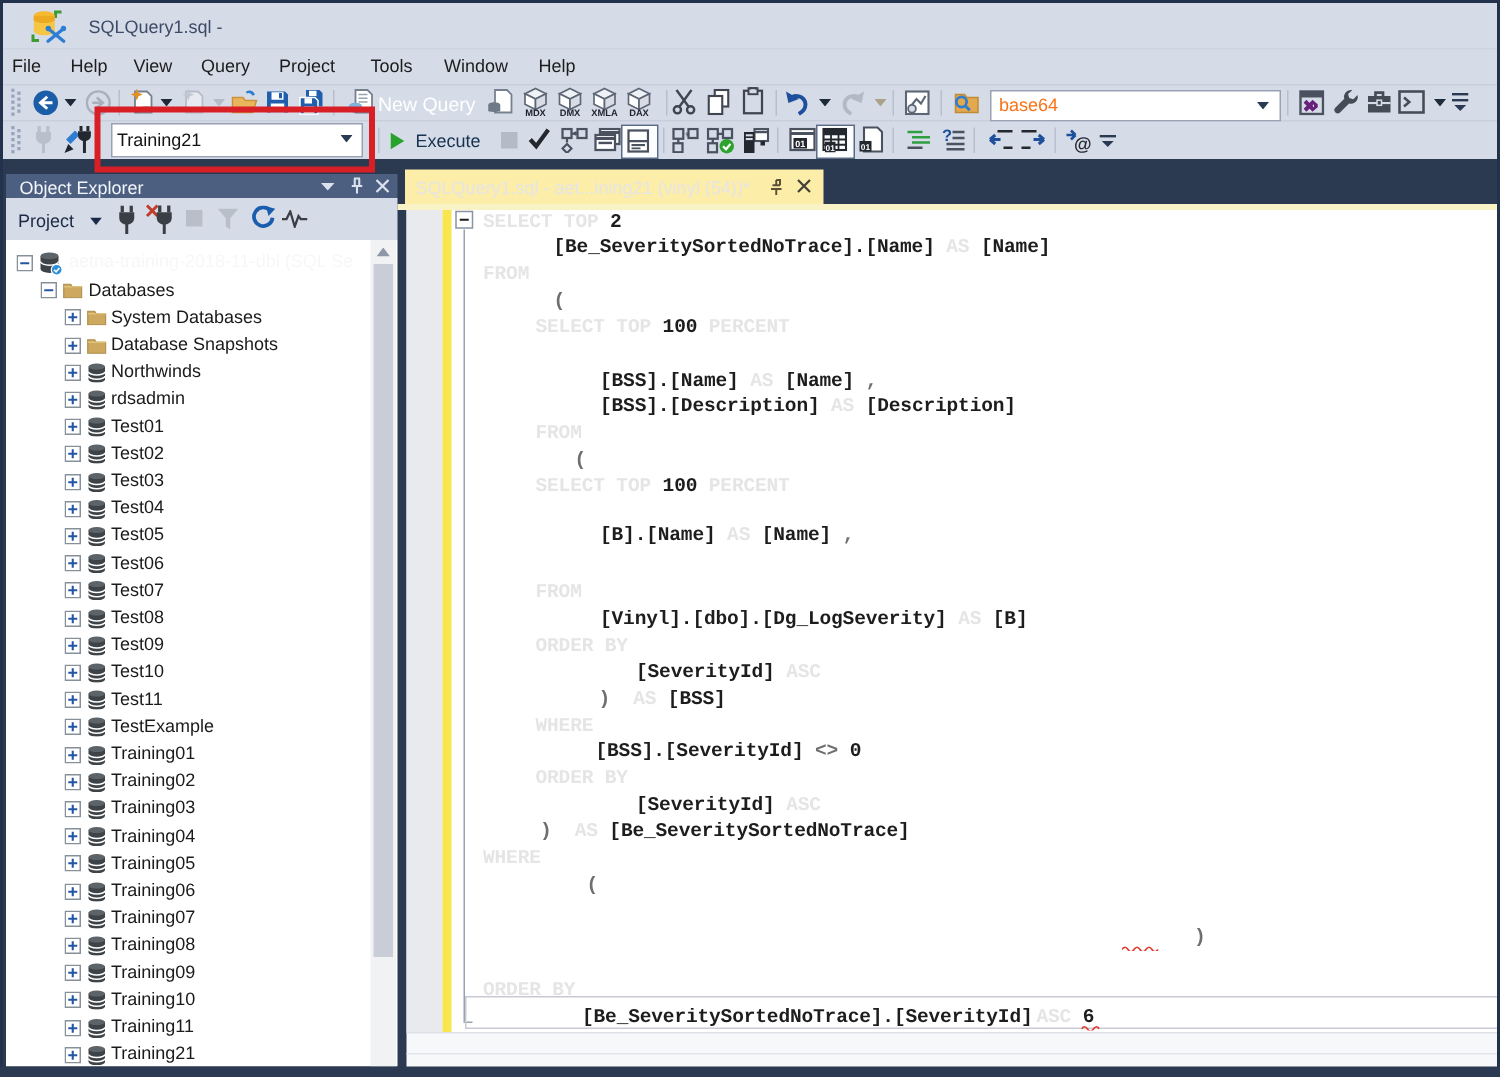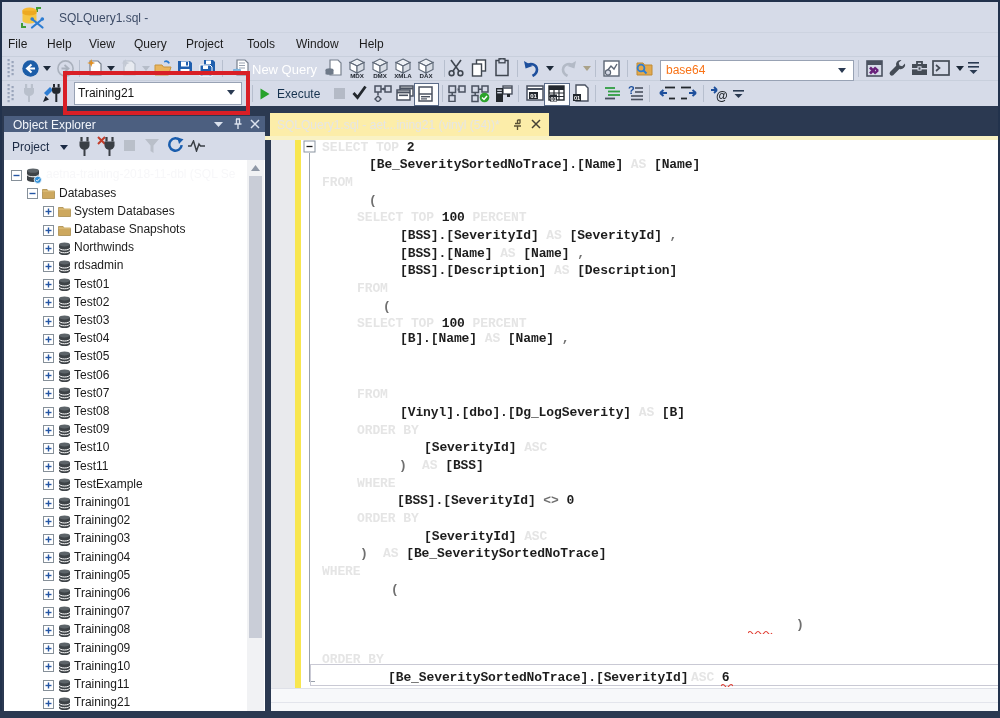--- a/index.html
+++ b/index.html
@@ -792,27 +792,26 @@
       <path d="M3.5 6.5 h6" stroke="#1d1d1d" stroke-width="1.3"></path>
     </svg>
 <div class="a" style="left:309px;top:153px;width:1px;height:528px;background:#9aa2ac"></div>
 <div class="a" style="left:309px;top:681px;width:6px;height:1px;background:#9aa2ac"></div>
 <div class="a" style="left:310px;top:664px;width:687px;height:20px;border:1px solid #c9c9d4"></div>
 <div class="cl" style="left:322px;top:138.6px"><span class="k">SELECT TOP</span> 2</div>
 <div class="cl" style="left:369px;top:156.3px">[Be_SeveritySortedNoTrace].[Name] <span class="k">AS</span> [Name]</div>
 <div class="cl" style="left:322px;top:174.0px"><span class="k">FROM</span></div>
 <div class="cl" style="left:369px;top:191.6px"><span class="g">(</span></div>
 <div class="cl" style="left:357px;top:209.3px"><span class="k">SELECT TOP</span> 100 <span class="k">PERCENT</span></div>
-<div class="cl" style="left:400px;top:227.0px">[BSS].[SeverityId] <span class="k">AS</span> [SeverityId] <span class="g">,</span></div>
 <div class="cl" style="left:400px;top:244.7px">[BSS].[Name] <span class="k">AS</span> [Name] <span class="g">,</span></div>
 <div class="cl" style="left:400px;top:262.4px">[BSS].[Description] <span class="k">AS</span> [Description]</div>
 <div class="cl" style="left:357px;top:280.0px"><span class="k">FROM</span></div>
 <div class="cl" style="left:383px;top:297.7px"><span class="g">(</span></div>
 <div class="cl" style="left:357px;top:315.4px"><span class="k">SELECT TOP</span> 100 <span class="k">PERCENT</span></div>
-<div class="cl" style="left:400px;top:330px">[B].[Name] <span class="k">AS</span> [Name] <span class="g">,</span></div>
+<div class="cl" style="left:400px;top:348px">[B].[Name] <span class="k">AS</span> [Name] <span class="g">,</span></div>
 <div class="cl" style="left:357px;top:386.1px"><span class="k">FROM</span></div>
 <div class="cl" style="left:400px;top:403.8px">[Vinyl].[dbo].[Dg_LogSeverity] <span class="k">AS</span> [B]</div>
 <div class="cl" style="left:357px;top:421.5px"><span class="k">ORDER BY</span></div>
 <div class="cl" style="left:424px;top:439.2px">[SeverityId] <span class="k">ASC</span></div>
 <div class="cl" style="left:399px;top:456.8px"><span class="g">)</span>  <span class="k">AS</span> [BSS]</div>
 <div class="cl" style="left:357px;top:474.5px"><span class="k">WHERE</span></div>
 <div class="cl" style="left:397px;top:492.2px">[BSS].[SeverityId] <span class="g">&lt;&gt;</span> 0</div>
 <div class="cl" style="left:357px;top:509.9px"><span class="k">ORDER BY</span></div>
 <div class="cl" style="left:424px;top:527.6px">[SeverityId] <span class="k">ASC</span></div>
 <div class="cl" style="left:360px;top:545.2px"><span class="g">)</span>  <span class="k">AS</span> [Be_SeveritySortedNoTrace]</div>

